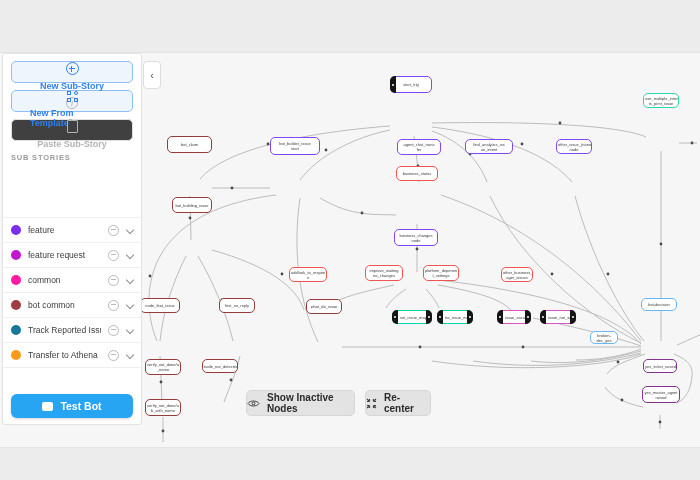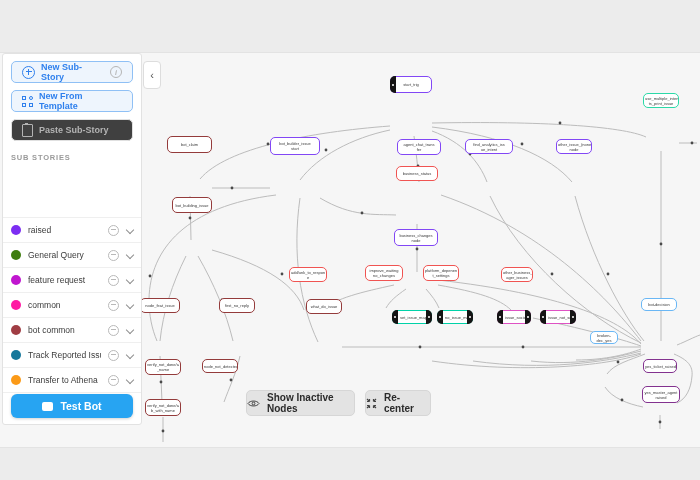--- a/index.html
+++ b/index.html
@@ -21,21 +21,21 @@
   .node .cap.l{left:-1.4px;border-radius:5px 0 0 5px;}
   .node .cap.r{right:-1.4px;border-radius:0 5px 5px 0;}
   .node .cap::after{content:"";position:absolute;left:50%;top:50%;width:2px;height:2px;
                     margin:-1px 0 0 -1px;border-radius:50%;background:#fff;}
   .node.caps .lbl{padding:0 7px;}
 
   
   .sidebar{position:absolute;left:2px;top:53px;width:138px;height:370px;background:#fff;
            border:1px solid #e2e2e2;border-radius:3px;z-index:10;overflow:hidden;}
   .sb-btn{margin:7px 8px 0 8px;height:22px;border-radius:5px;display:flex;align-items:center;
-          gap:6px;padding:0 10px;font-size:9px;font-weight:bold;cursor:pointer;box-sizing:border-box;}
+          gap:6px;padding:0 18px;font-size:9px;font-weight:bold;cursor:pointer;box-sizing:border-box;flex-direction:column;}
   .sb-btn.blue{border:1px solid #8fc0f5;background:#eef5fd;color:#2f80ed;}
   .sb-btn.disabled{border:1px solid #e0e0e0;background:#404040;color:#b3b3b3;cursor:default;}
   .sb-btn .grow{flex:1;}
   .section-title{margin:12px 8px 4px 8px;font-size:7.5px;letter-spacing:.8px;color:#9a9a9a;font-weight:bold;}
   .stories{position:absolute;left:0;right:0;top:163px;bottom:0;overflow:hidden;}
   .story{height:24px;display:flex;align-items:center;gap:7px;padding:0 8px;border-top:1px solid #efefef;
          cursor:pointer;background:#fff;}
   .story .dot{width:10px;height:10px;border-radius:50%;flex:none;}
   .story .s-lbl{flex:1;font-size:8.5px;color:#3b3b3b;white-space:nowrap;overflow:hidden;}
   .minus-ic{width:9px;height:9px;border:1px solid #b9b9b9;border-radius:50%;position:relative;flex:none;cursor:pointer;}
@@ -292,31 +292,25 @@
     <span class="grow">New From Template</span>
   </div>
   <div class="sb-btn disabled">
     <span class="paste-ic"></span>
     <span class="grow">Paste Sub-Story</span>
   </div>
   <div class="section-title">SUB STORIES</div>
   <div class="stories" id="stories-list">
   <div class="story">
     <span class="dot" style="background: rgb(124, 46, 242);"></span>
-    <span class="s-lbl">raised</span>
-    <span class="minus-ic"></span>
-    <span class="chev"></span>
-  </div>
-
-  <div class="story">
-    <span class="dot" style="background: rgb(63, 125, 16);"></span>
-    <span class="s-lbl">General Query</span>
-    <span class="minus-ic"></span>
-    <span class="chev"></span>
-  </div>
+    <span class="s-lbl">feature</span>
+    <span class="minus-ic"></span>
+    <span class="chev"></span>
+  </div>
+
 
   <div class="story">
     <span class="dot" style="background: rgb(192, 22, 207);"></span>
     <span class="s-lbl">feature request</span>
     <span class="minus-ic"></span>
     <span class="chev"></span>
   </div>
 
 
   <div class="story">

